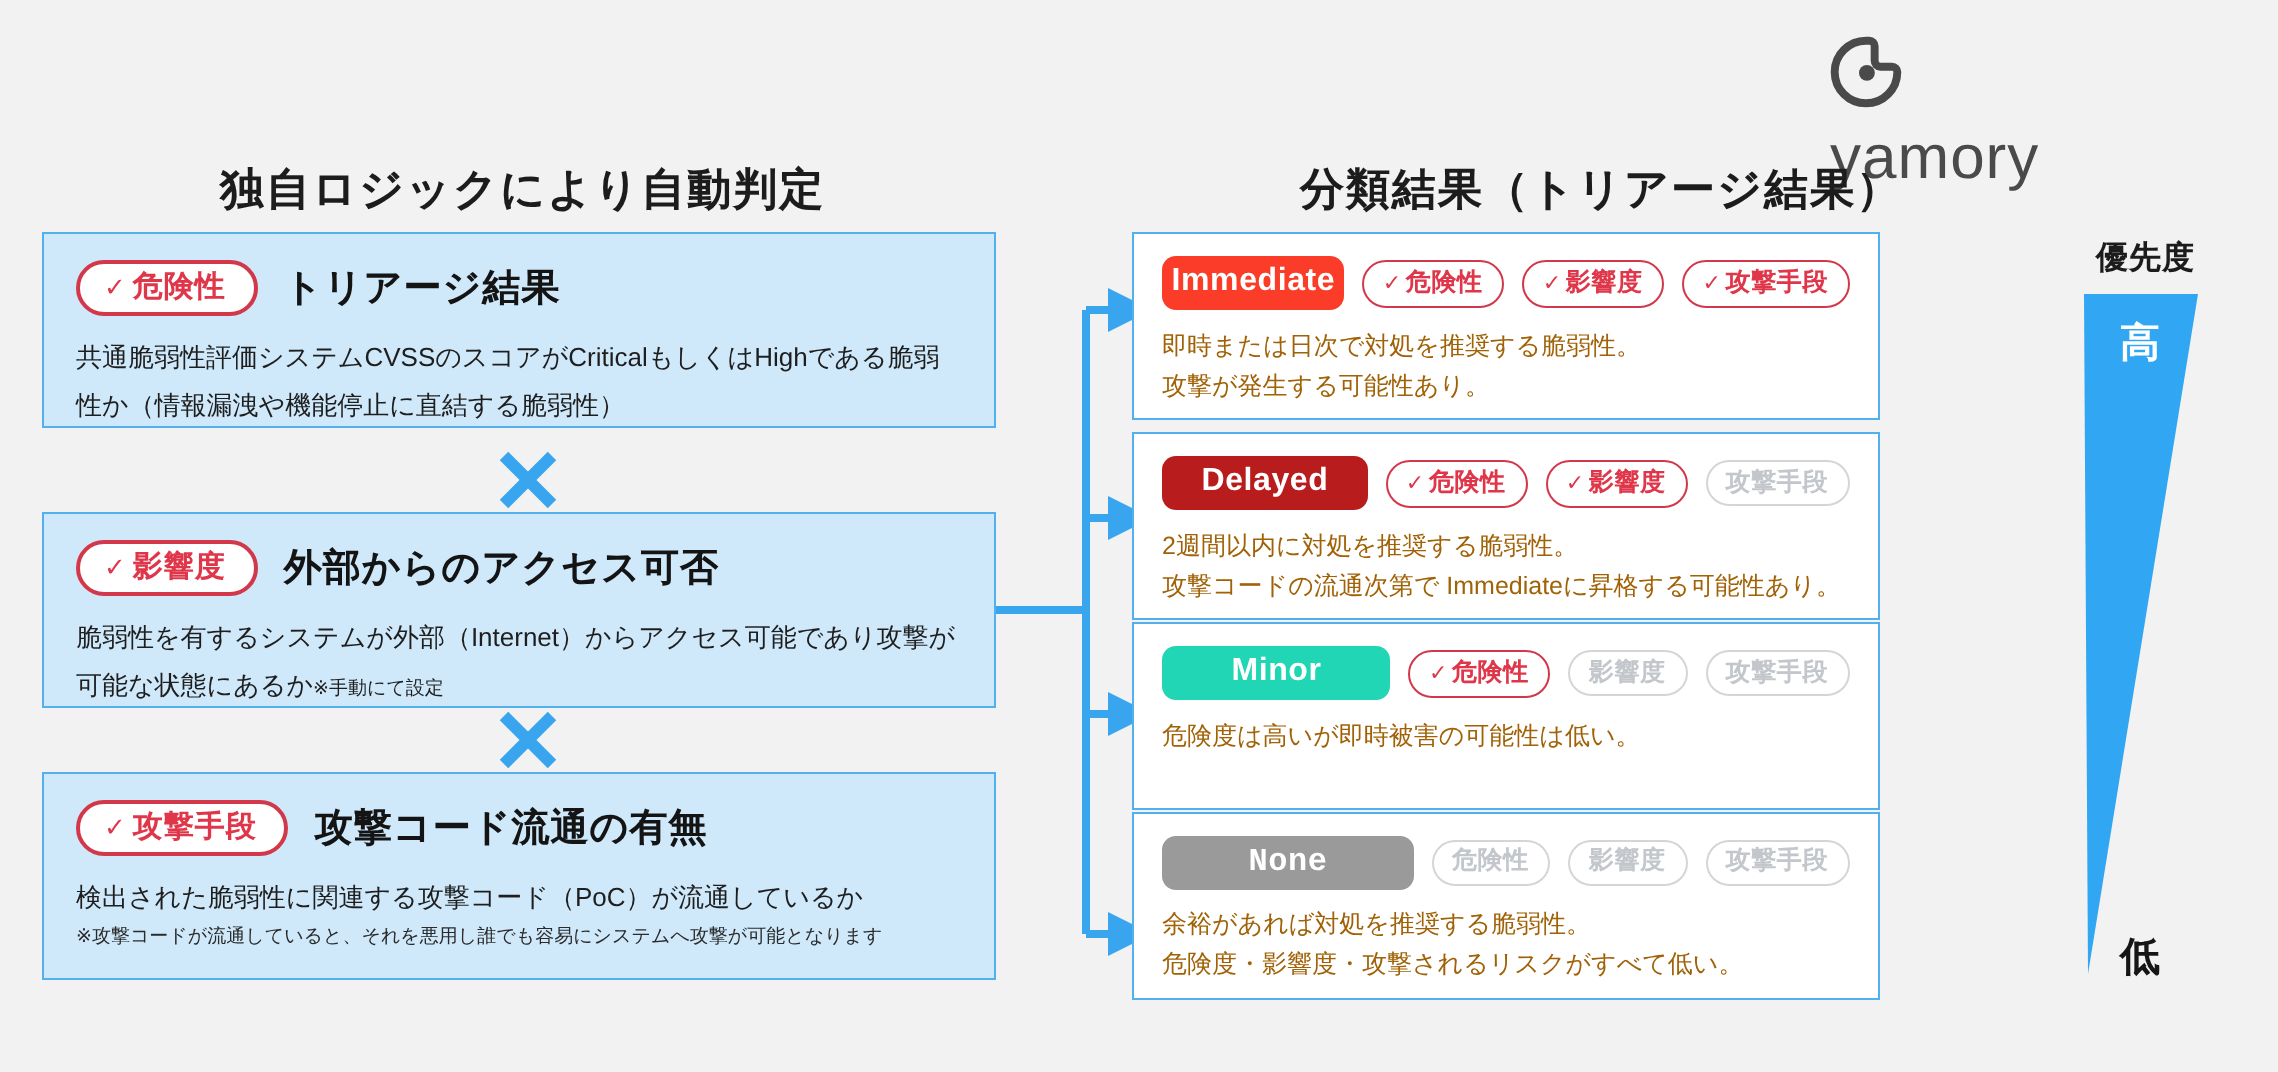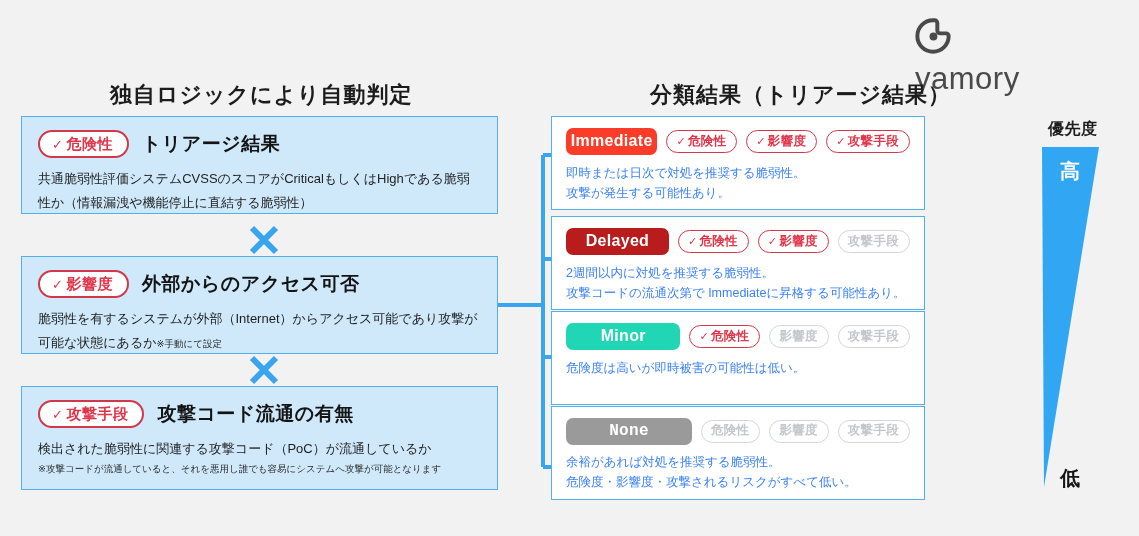--- a/index.html
+++ b/index.html
@@ -69,21 +69,21 @@
     color: #3aa5ef;
   }
   #x-0 { top: 221px; }
   #x-1 { top: 351px; }
 
   
   #connector { position: absolute; left: 498px; top: 110px; width: 80px; height: 400px; }
 
   
   .res-card {
-    position: absolute; left: 551px; width: 374px;
+    position: absolute; left: 566px; width: 374px;
     background: #ffffff; border: 1px solid #53b0ef;
     padding: 11px 14px 10px 14px;
   }
   #res-0 { top: 116px; height: 94px; }
   #res-1 { top: 216px; height: 94px; }
   #res-2 { top: 311px; height: 94px; }
   #res-3 { top: 406px; height: 94px; font-family: Liberation Mono, monospace; }
 
   .res-head { display: flex; align-items: center; gap: 9px; margin-bottom: 8px; }
   .level-badge {
@@ -94,21 +94,21 @@
     letter-spacing: 0.3px;
   }
   .pill {
     border-radius: 999px; font-size: 12.5px; font-weight: bold;
     padding: 4px 10px 5px 9px; line-height: 1;
     white-space: nowrap; letter-spacing: 0.3px;
     border: 1.6px solid #d3374a; color: #e0364a; background: #fff;
   }
   .pill.off { border-color: #d3d6d9; color: #c3c7cb; }
   .pill .ck { font-size: 11px; margin-right: 2px; }
-  .res-body { font-size: 12.5px; color: #3b82f6; line-height: 1.62; }
+  .res-body { font-size: 12.5px; color: #a16207; line-height: 1.62; }
 
   
   #prio-label {
     position: absolute; left: 1048px; top: 119px;
     font-size: 16px; font-weight: bold; color: #1c1c1c;
     letter-spacing: 0.5px;
   }
   #prio-tri { position: absolute; left: 1042px; top: 147px; width: 60px; height: 340px; }
   #prio-high {
     position: absolute; left: 1060px; top: 158px;

